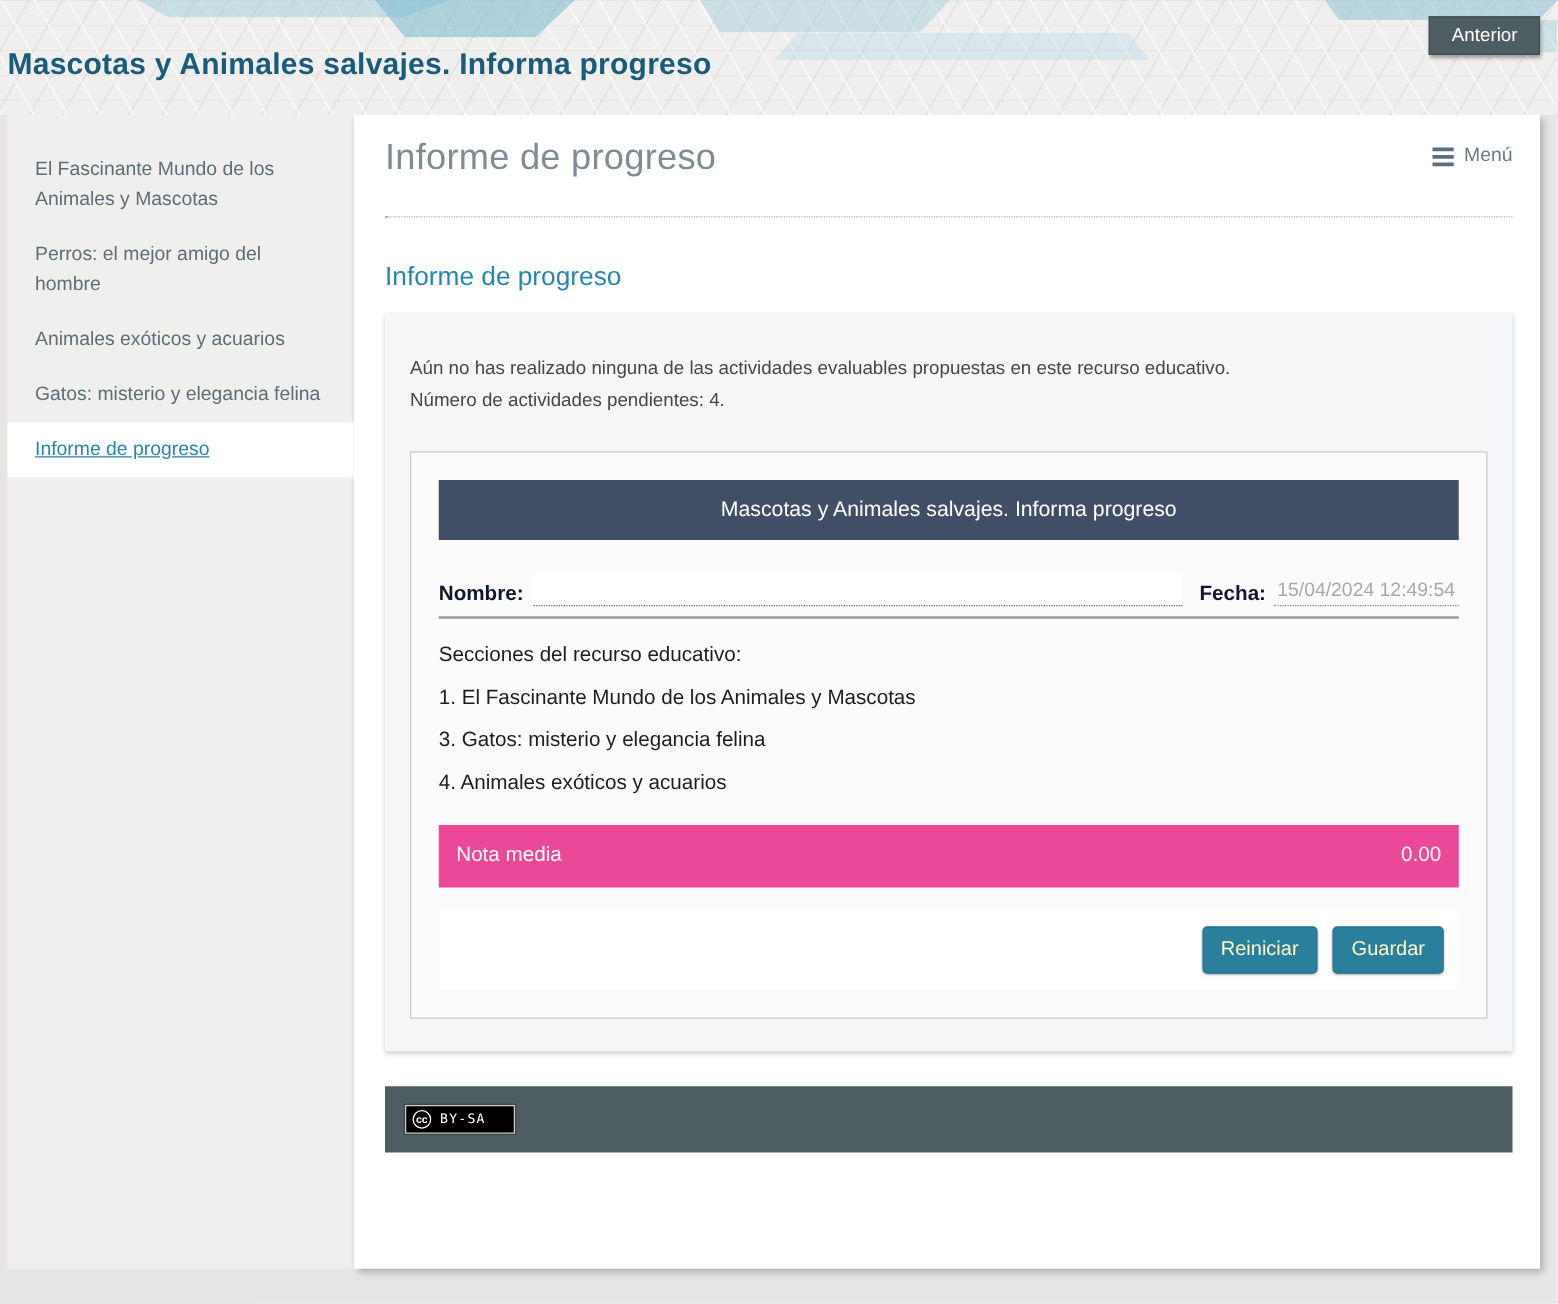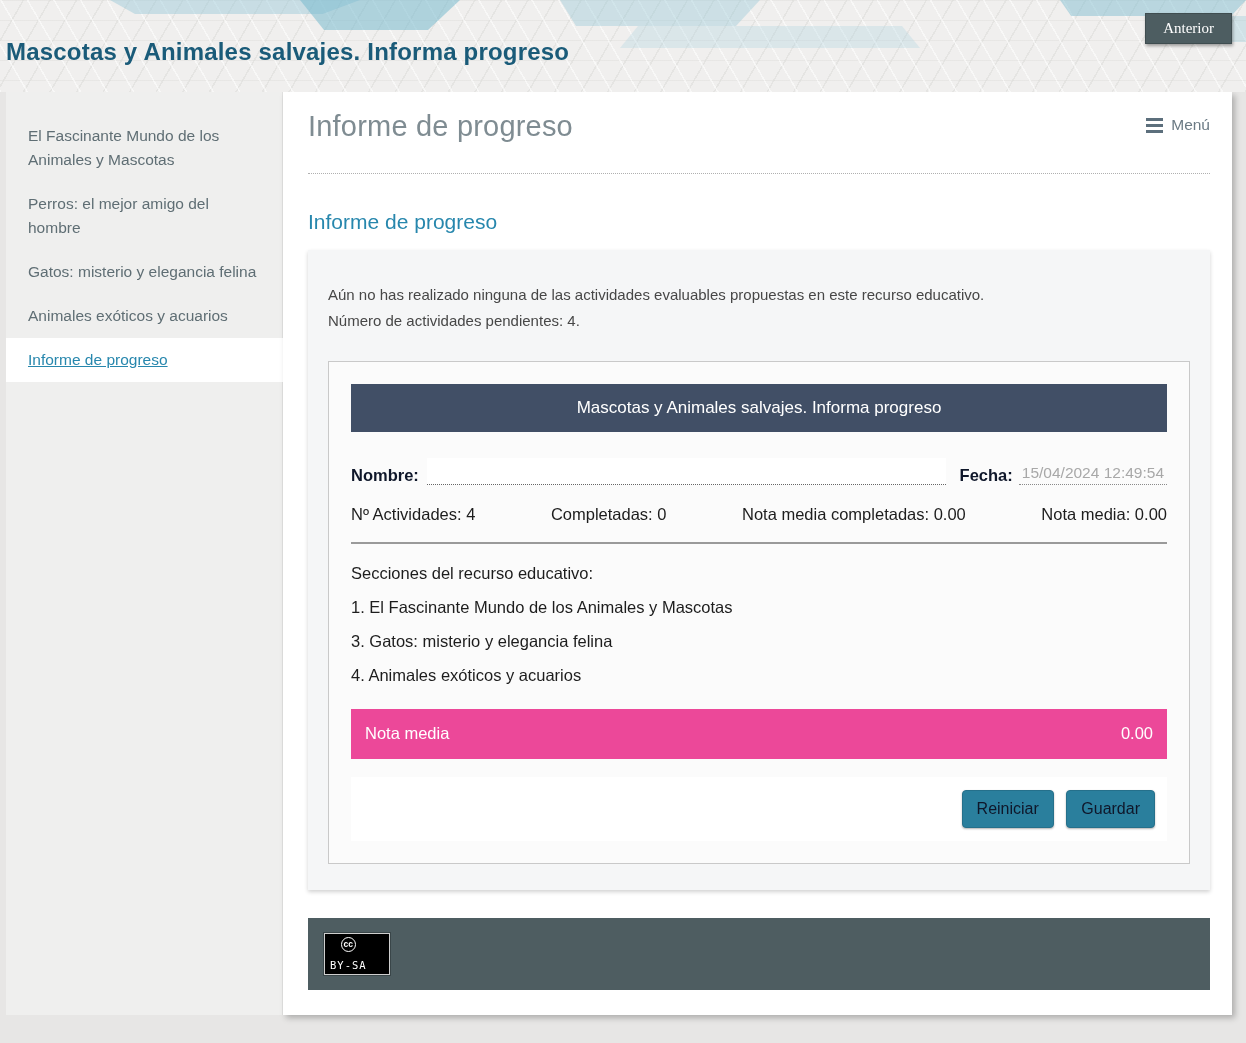--- a/index.html
+++ b/index.html
@@ -27,21 +27,21 @@
   .tri-4 { left:620px;  top:26px; width:300px; height:22px; background:rgba(170,210,222,.30); clip-path:polygon(6% 0,94% 0,100% 100%,0 100%); }
   .tri-5 { left:1060px; width:186px; height:16px; background:rgba(130,190,208,.50); clip-path:polygon(0 0,100% 0,92% 100%,6% 100%); }
   .tri-6 { left:1180px; top:16px; width:66px; height:26px; background:rgba(150,200,216,.35); clip-path:polygon(0 0,100% 0,100% 100%,18% 100%); }
   .banner-title {
     position:absolute; left:6px; top:38px;
     font-size:24px; font-weight:600; color:#1a5b79; letter-spacing:.2px;
   }
   .anterior-btn {
     position:absolute; top:13px; right:14px;
     background:#4d5d61; color:#fff; border:1px solid #3f4d50;
-    font-family:Liberation Serif, serif;
+    font-family:Liberation Sans, sans-serif;
     font-size:15px; padding:6px 17px; cursor:pointer;
     box-shadow:1px 2px 3px rgba(0,0,0,.35);
   }
 
   
   .layout { display:flex; margin-left:6px; height:923px; }
 
   .sidebar {
     width:277px; background:#efefee; flex-shrink:0;
     padding-top:22px; font-size:15.5px;
@@ -113,38 +113,37 @@
   .secciones-list li { font-size:16.5px; color:#1d1d1d; margin-top:15px; }
   .nota-bar {
     margin-top:24px; height:50px; background:#ec4899; color:#fff;
     display:flex; justify-content:space-between; align-items:center;
     padding:0 14px; font-size:16.5px;
   }
   .actions-strip {
     margin-top:18px; background:#ffffff; padding:13px 12px; text-align:right;
   }
   .action-btn {
-    background:#2a7f9d; color:#0f172a; border:1px solid #25708b; border-radius:4px;
+    background:#2a7f9d; color:#fef9c3; border:1px solid #25708b; border-radius:4px;
     font-family:"Liberation Sans",sans-serif; font-size:16px;
     padding:9px 14px; margin-left:8px; cursor:pointer;
     box-shadow:0 1px 2px rgba(0,0,0,.3);
   }
 
   
   .footer {
     margin-top:28px; background:#4e5d61; color:#fff;
     padding:15px 16px; display:flex; align-items:center; gap:11px;
     font-size:13.5px;
   }
   .cc-badge {
     display:inline-flex; align-items:center; gap:7px;
     background:#000; border:1px solid #cfcfcf;
     box-shadow:inset 0 0 0 2px #000, 0 0 0 1px #3a4649;
     padding:3px 22px 3px 5px;
-    flex-direction:column;
   }
   .cc-circle {
     width:15px; height:15px; border:1.5px solid #fff; border-radius:50%;
     color:#fff; font-size:8.5px; font-weight:700;
     display:inline-flex; align-items:center; justify-content:center;
   }
   .cc-text {
     color:#fff; font-family:"DejaVu Sans Mono",monospace;
     font-size:10.5px; letter-spacing:1px;text-align:center;
   }
@@ -168,24 +167,24 @@
 
   <nav class="sidebar">
     <ul>
       <li>
         <a>El Fascinante Mundo de los Animales y Mascotas</a>
       </li>
       <li>
         <a>Perros: el mejor amigo del hombre</a>
       </li>
       <li>
+        <a>Animales exóticos y acuarios</a>
+      </li>
+      <li>
         <a>Gatos: misterio y elegancia felina</a>
-      </li>
-      <li>
-        <a>Animales exóticos y acuarios</a>
       </li>
       <li class="active">
         <a>Informe de progreso</a>
       </li>
     </ul>
   </nav>
 
   <main class="main">
 
     <div class="main-header">
@@ -209,26 +208,20 @@
       <div class="card">
         <div class="card-header">Mascotas y Animales salvajes. Informa progreso</div>
 
         <div class="nombre-row">
           <span class="field-label">Nombre:</span>
           <input class="nombre-input" type="text" value="" style="">
           <span class="field-label">Fecha:</span>
           <span class="fecha-value">15/04/2024 12:49:54</span>
         </div>
 
-        <div class="stats-row">
-          <span>Nº Actividades: 4</span>
-          <span>Completadas: 0</span>
-          <span>Nota media completadas: 0.00</span>
-          <span>Nota media: 0.00</span>
-        </div>
 
         <div class="stats-divider"></div>
 
         <p class="secciones-heading">Secciones del recurso educativo:</p>
         <ul class="secciones-list">
           <li>1. El Fascinante Mundo de los Animales y Mascotas</li>
           <li>3. Gatos: misterio y elegancia felina</li>
           <li>4. Animales exóticos y acuarios</li>
         </ul>
 

